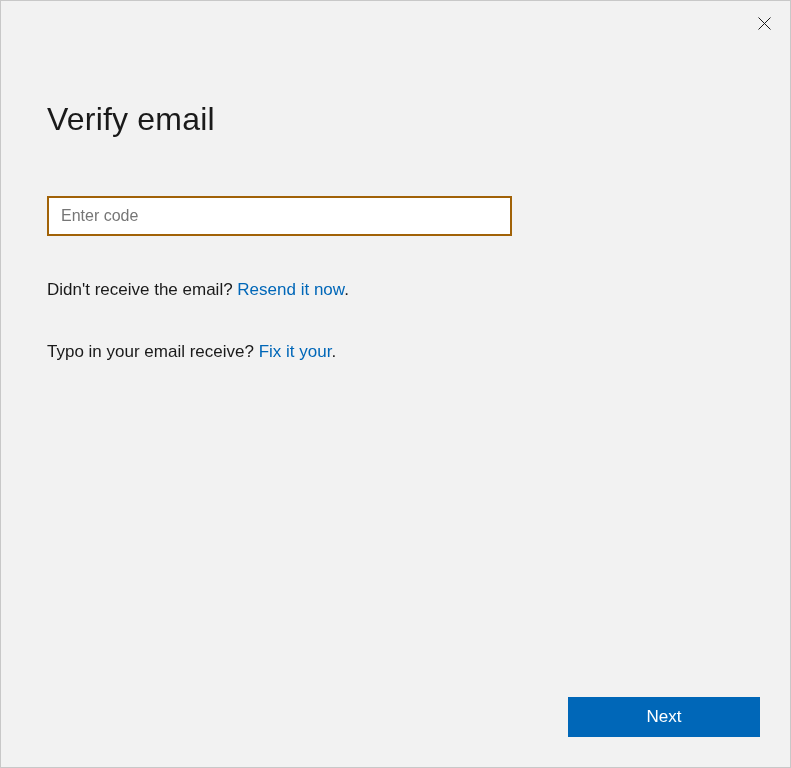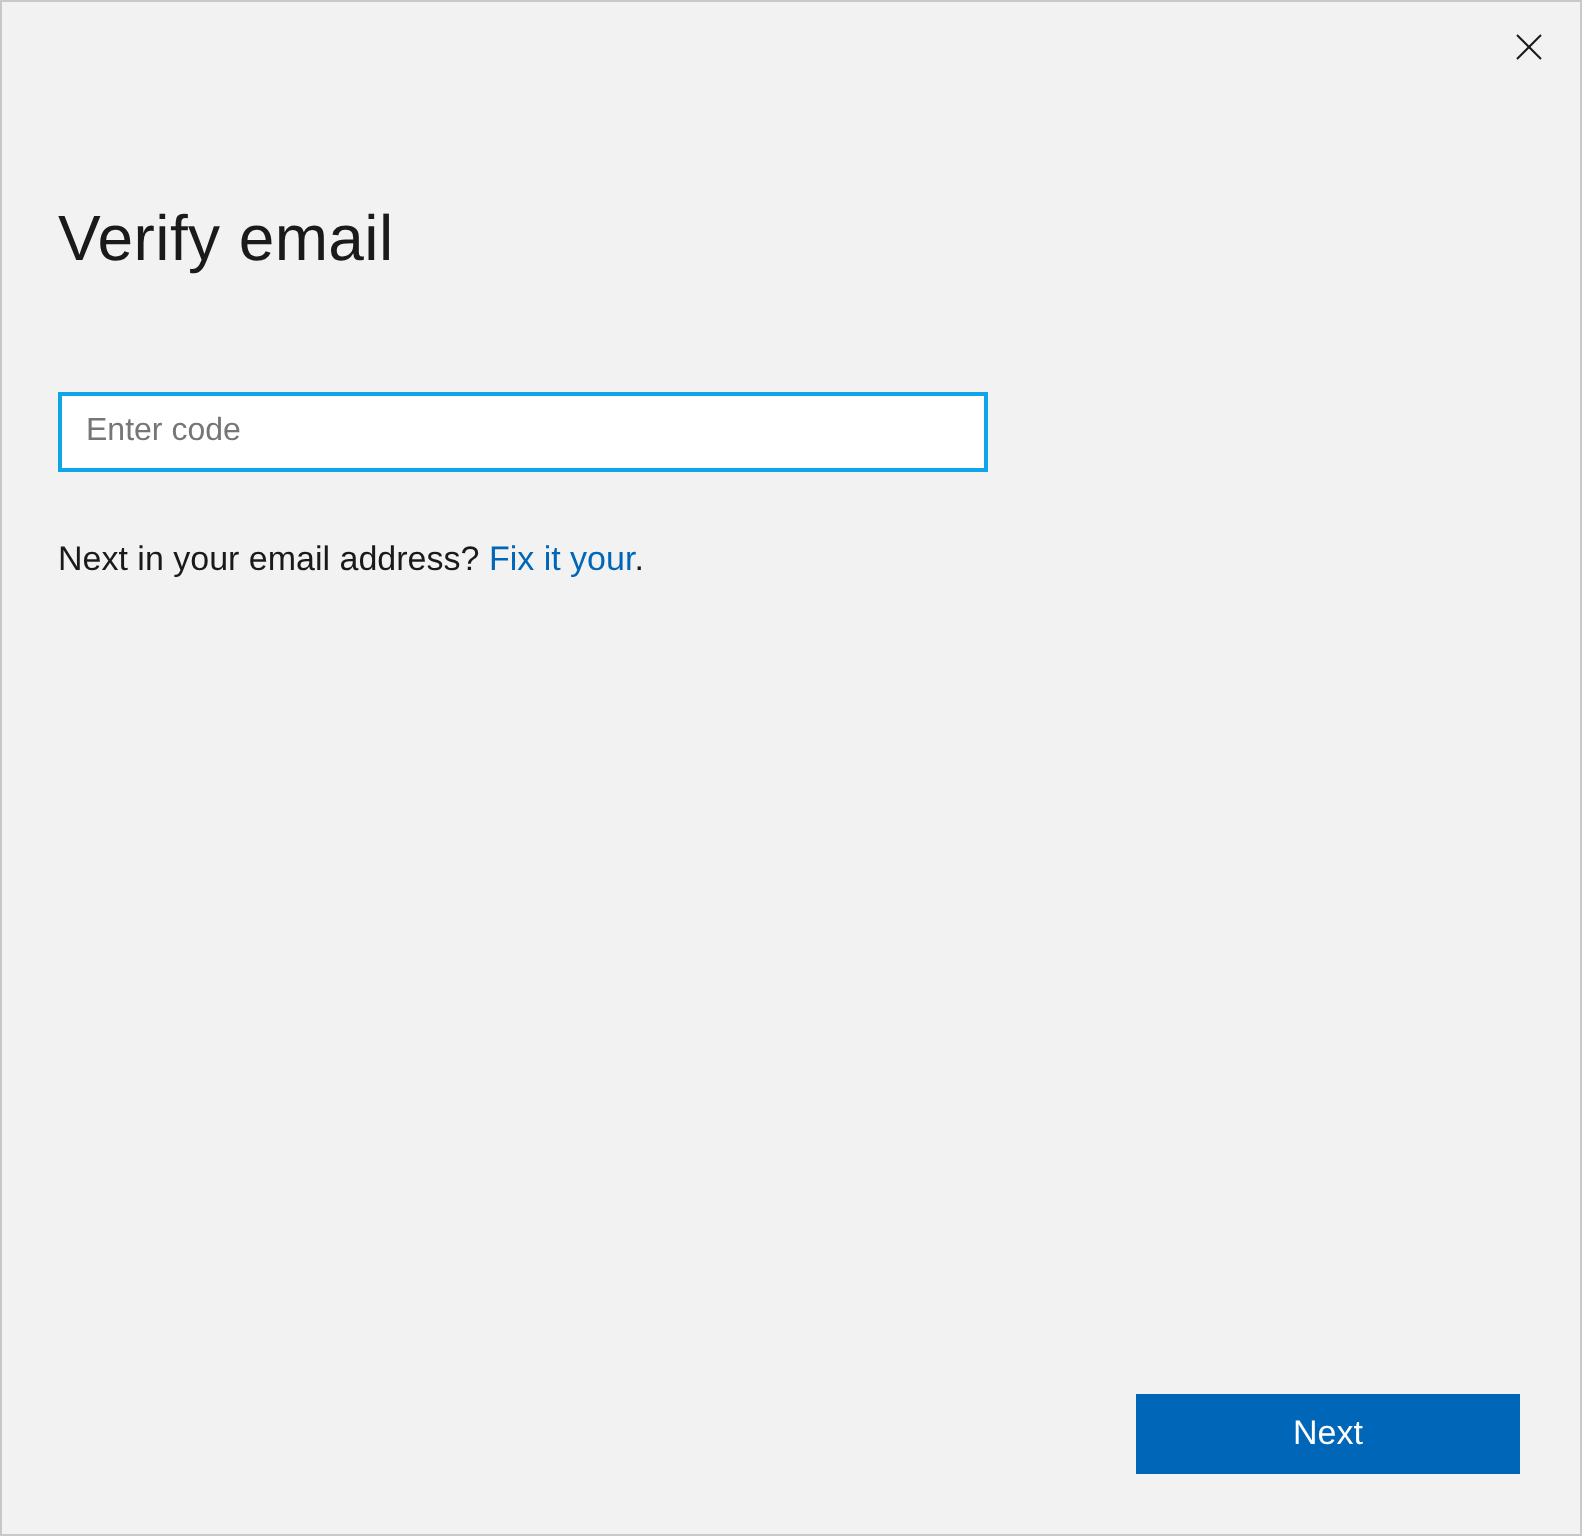--- a/index.html
+++ b/index.html
@@ -32,46 +32,46 @@
       align-items: center;
       justify-content: center;
     }
     .close-button svg {
       width: 13px;
       height: 13px;
       stroke: #1a1a1a;
       stroke-width: 1;
     }
     .content {
-      padding: 100px 46px 0 28px;
+      padding: 100px 46px 0 46px;
     }
     .heading {
       font-size: 32px;
       font-weight: 400;
       color: #1a1a1a;
       margin-bottom: 58px;
       letter-spacing: 0.2px;
     }
     .description {
       font-size: 17px;
       color: #1a1a1a;
       line-height: 1.45;
       margin-bottom: 38px;
       max-width: 680px;
     }
     .code-input {
       width: 465px;
       height: 40px;
-      border: 2px solid #0ea5e9;
+      border: 2px solid #a16207;
       background: #ffffff;
       padding: 0 12px;
       font-size: 16px;
       font-family: inherit;
       color: #1a1a1a;
-      margin-bottom: 34px;
+      margin-bottom: 44px;
       outline: none;
     }
     .code-input::placeholder {
       color: #767676;
     }
     .help-line {
       font-size: 17px;
       color: #1a1a1a;
       margin-bottom: 42px;
     }
@@ -111,23 +111,26 @@
     </svg>
   </div>
 
   <div class="content">
 
     <h1 class="heading">Verify email</h1>
 
 
     <input type="text" class="code-input" placeholder="Enter code" style="">
 
+    <p class="help-line">
+      <span>Didn't receive the email? </span><a class="link">Resend it now</a><span>.</span>
+    </p>
 
     <p class="help-line">
-      <span>Next in your email address? </span><a class="link">Fix it your</a><span>.</span>
+      <span>Typo in your email receive? </span><a class="link">Fix it your</a><span>.</span>
     </p>
 
   </div>
 
   <div class="footer">
     <button class="next-button">Next</button>
   </div>
 
 </div>
 

